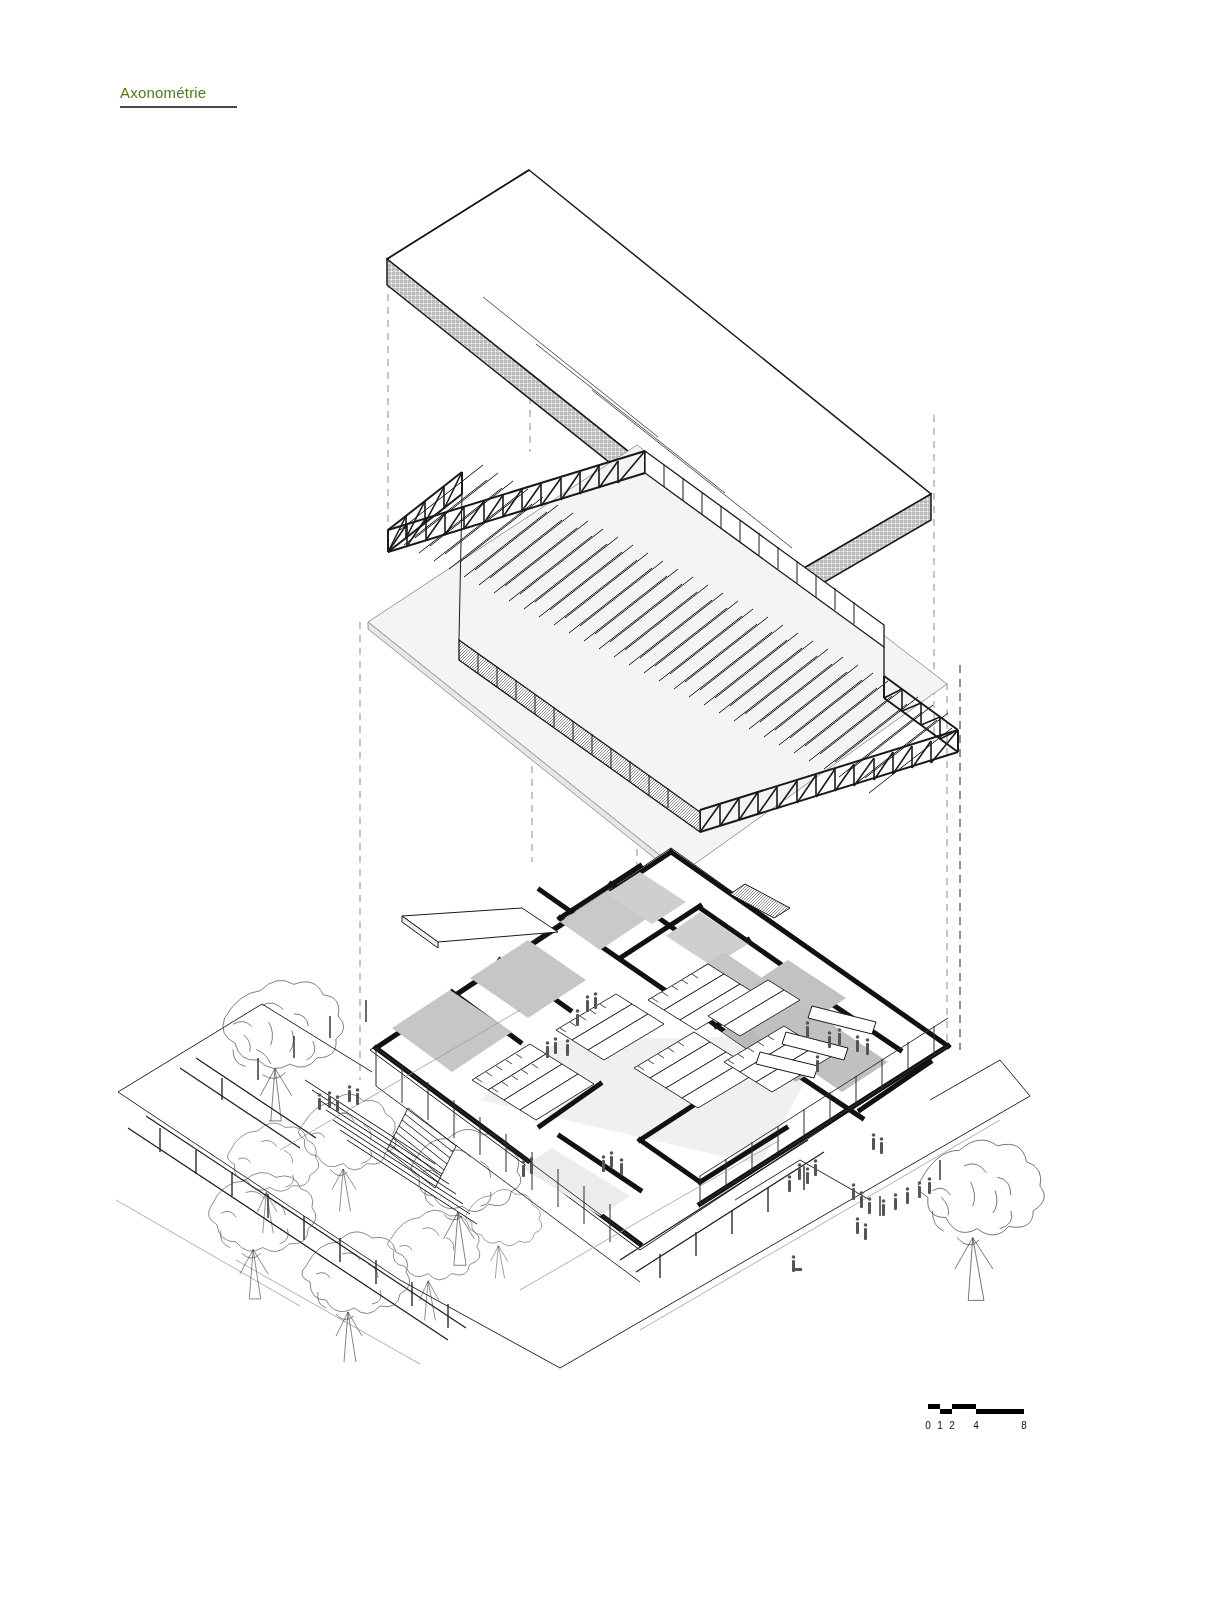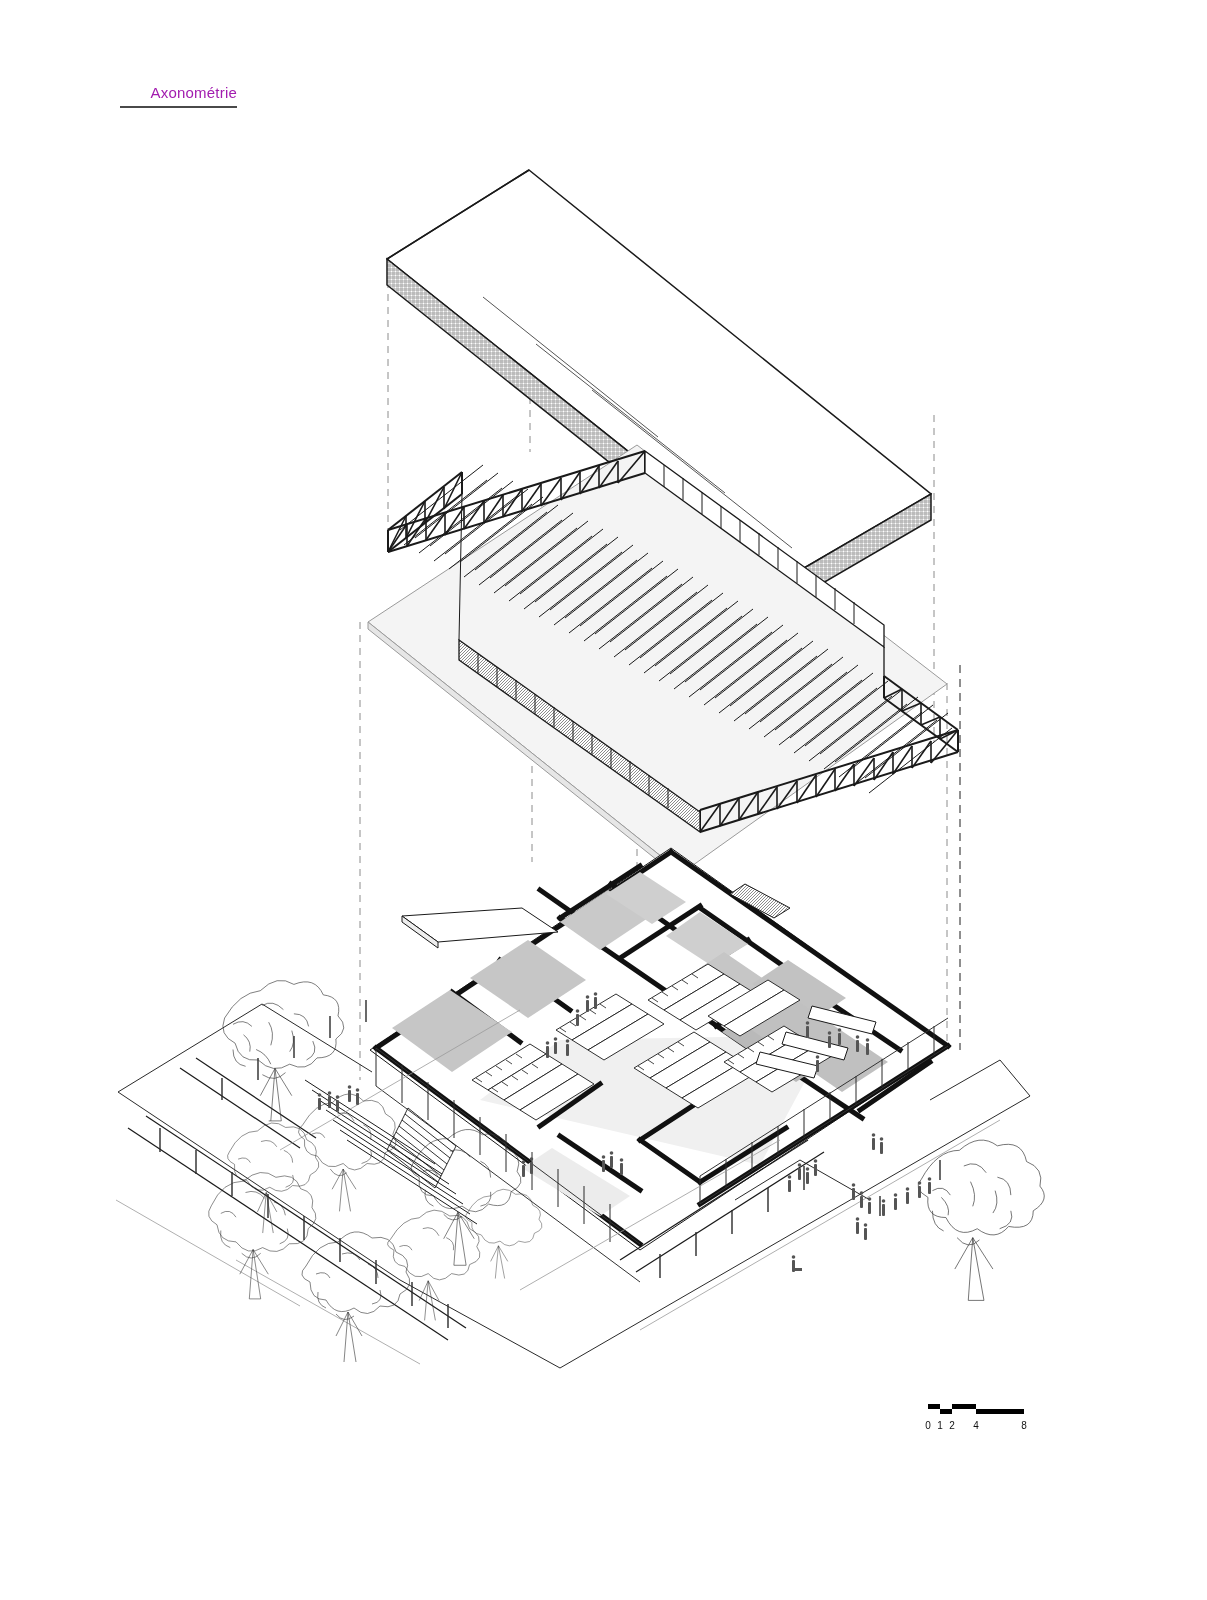--- a/index.html
+++ b/index.html
@@ -7,22 +7,22 @@
   body{
     width:1207px;height:1600px;position:relative;overflow:hidden;
     font-family:"Liberation Sans","DejaVu Sans",sans-serif;
     color:#222;
   }
   #sheet{position:absolute;left:0;top:0;width:1207px;height:1600px;background:#fff;}
 
   
   #title-block{position:absolute;left:120px;top:84px;}
   #title-text{
-    font-size:15px;letter-spacing:.2px;color:#a21caf;font-weight:400;
-    line-height:18px;white-space:nowrap;text-align:right;
+    font-size:15px;letter-spacing:.2px;color:#4d7c0f;font-weight:400;
+    line-height:18px;white-space:nowrap;
   }
   #title-rule{margin-top:4px;width:117px;height:1.5px;background:#4a4a4a;}
 
   
   #drawing{position:absolute;left:0;top:0;width:1207px;height:1600px;display:block;}
 
   
   #scalebar{position:absolute;left:928px;top:1402px;width:110px;}
   #scalebar svg{display:block;}
   #scale-labels{

